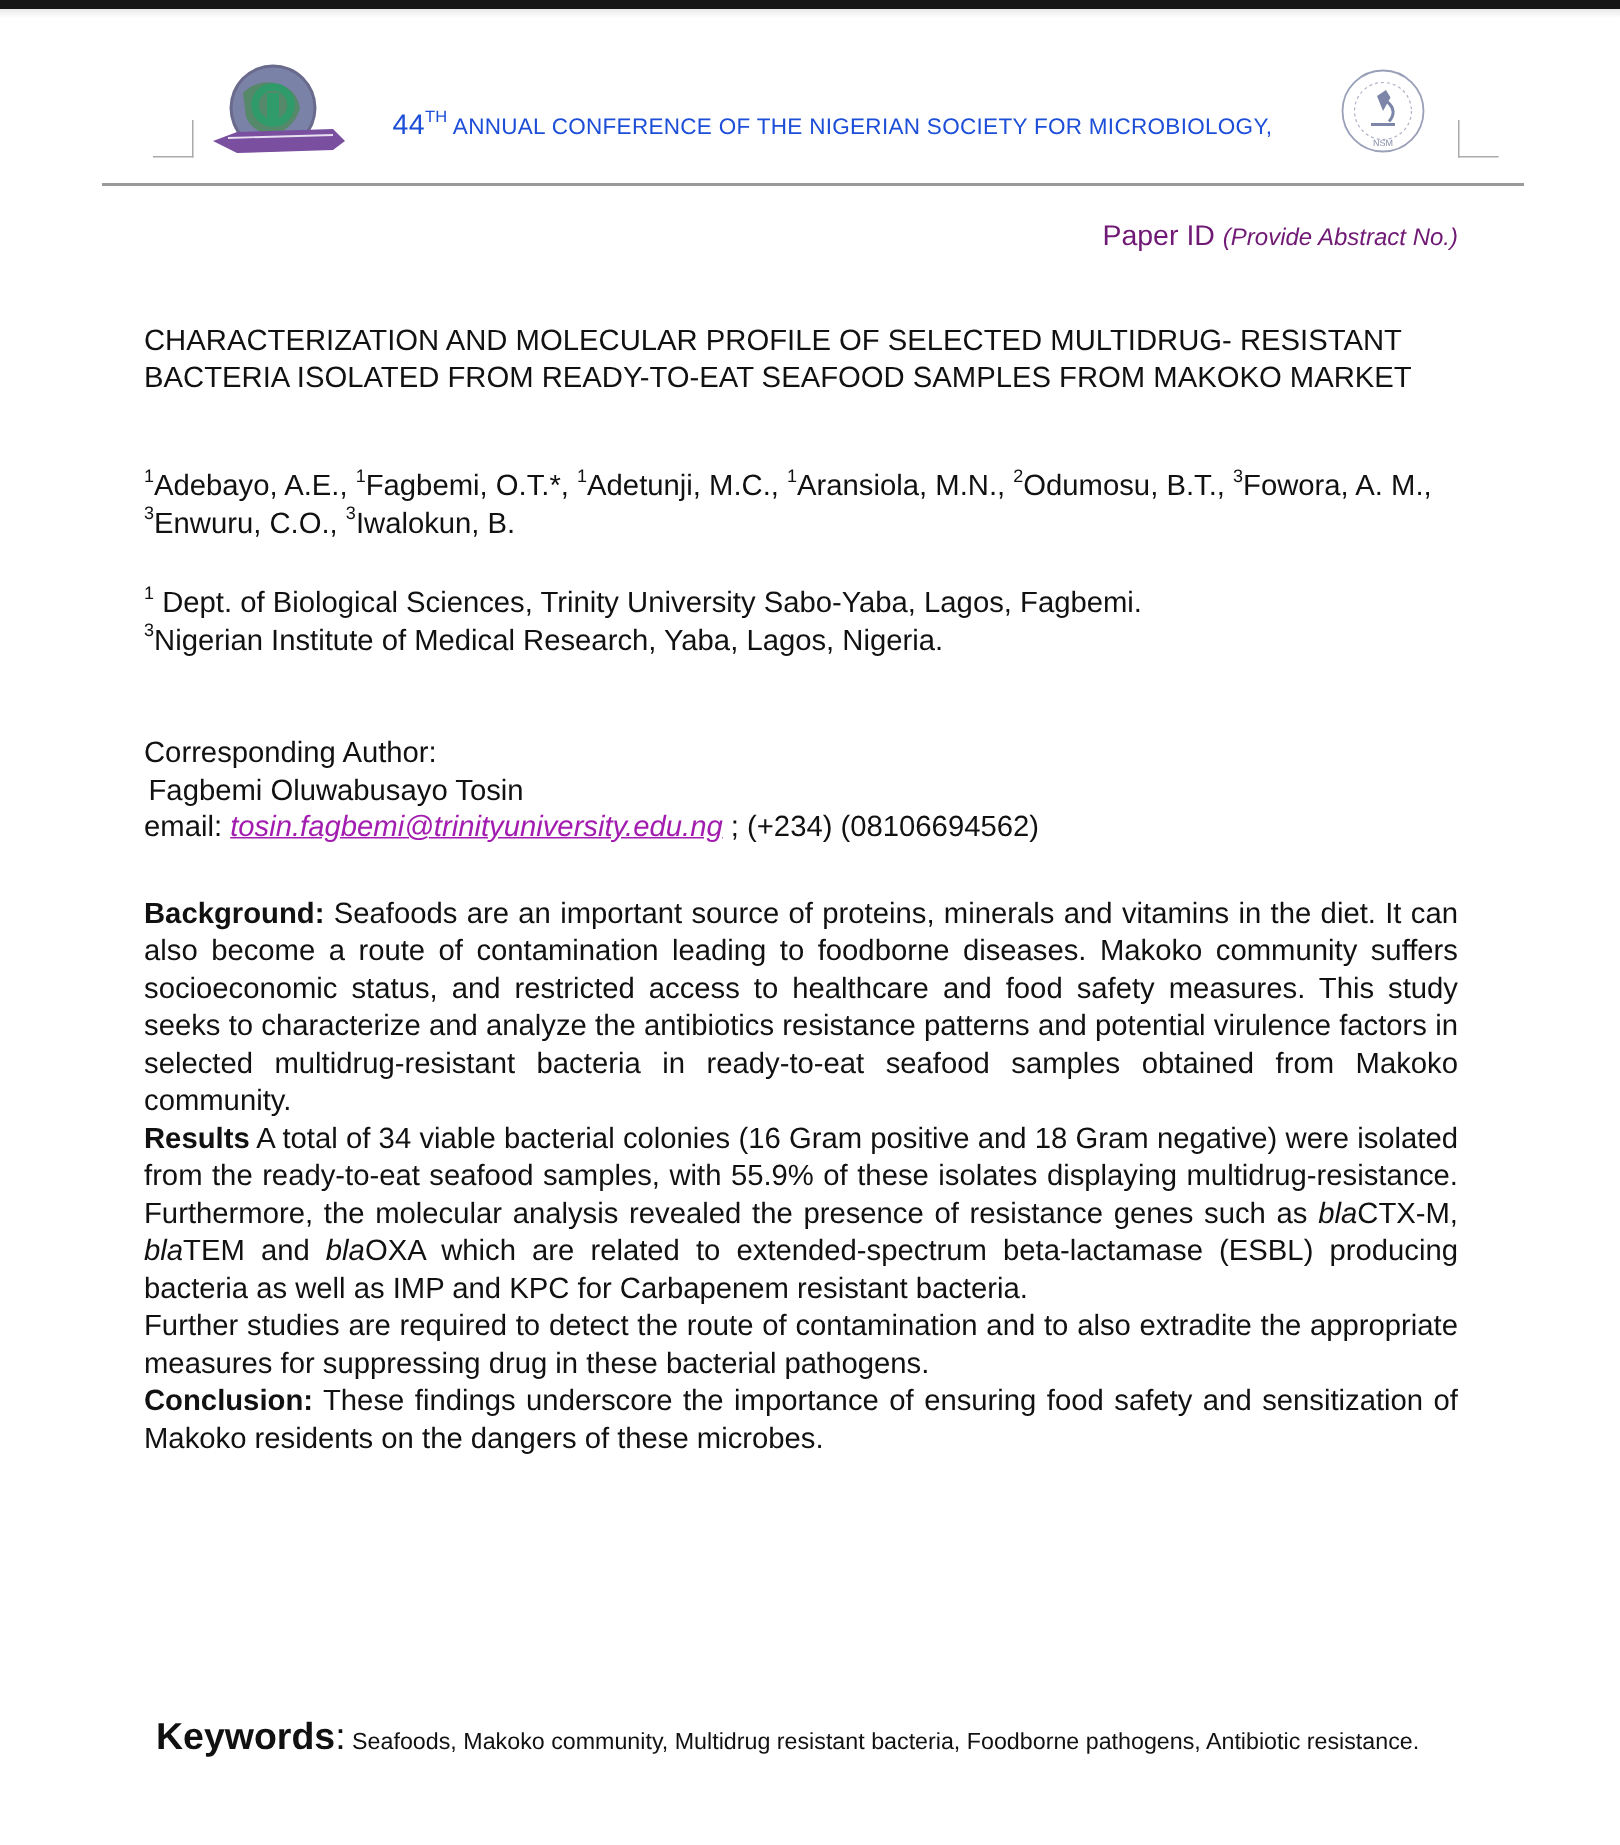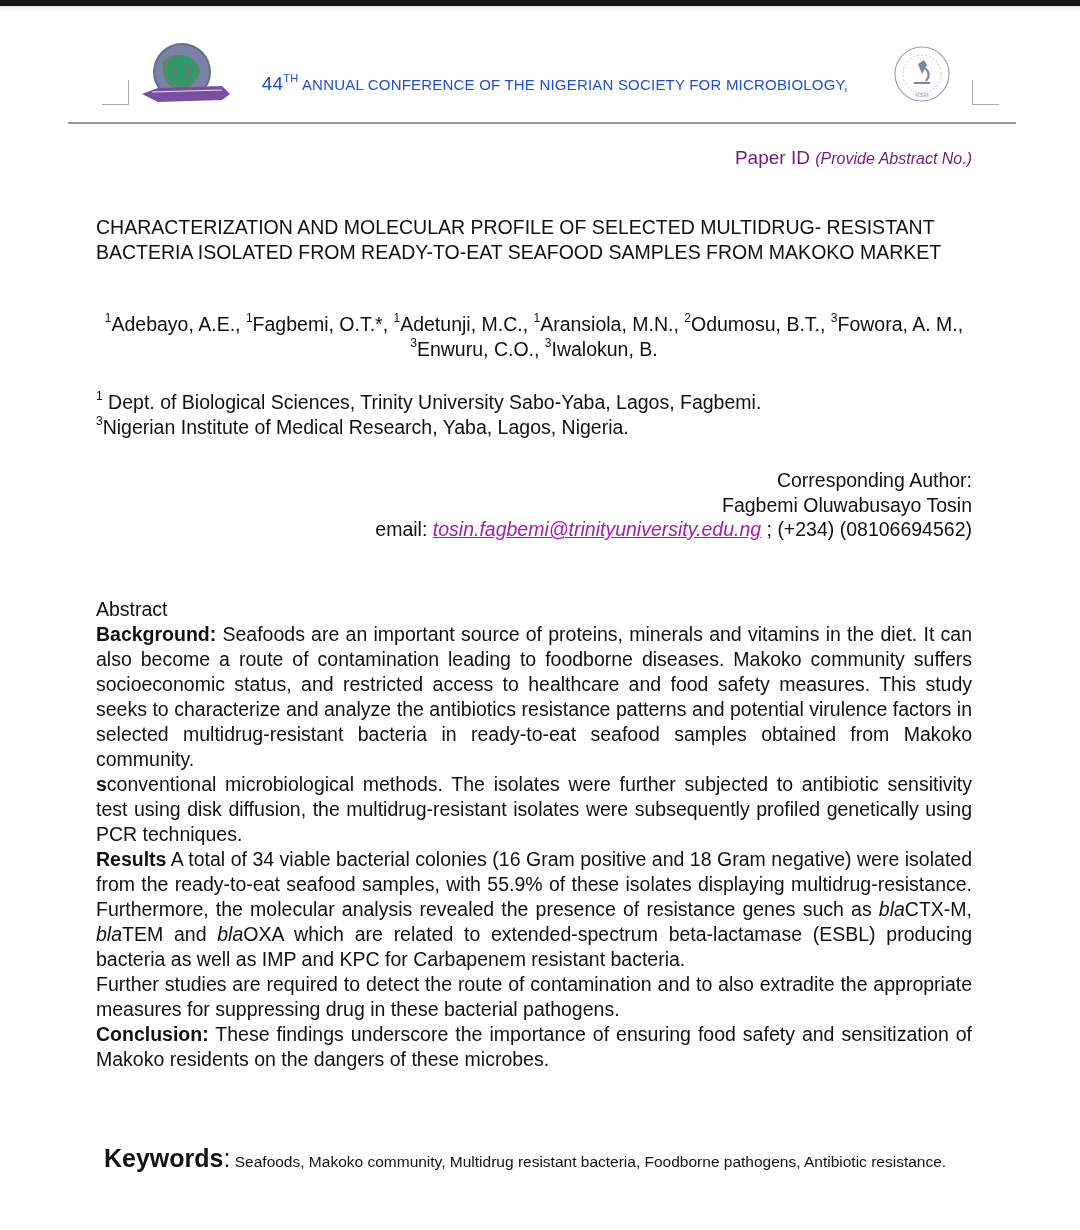--- a/index.html
+++ b/index.html
@@ -19,23 +19,23 @@
 
   .conf-title { position: absolute; left: 240px; top: 68px; width: 630px; text-align: center; color: #1d4ed8; font-size: 15px; line-height: 20px; letter-spacing: 0.2px; }
   .conf-title .num { font-size: 19px; }
   .conf-title sup { font-size: 11px; vertical-align: 8px; }
 
   .paper-id { position: absolute; right: 108px; top: 147px; font-size: 19px; color: #701a75; }
   .paper-id .hint { font-style: italic; font-size: 16px; }
 
   .main { position: absolute; left: 96px; width: 876px; font-size: 19.5px; line-height: 24.5px; }
   .title { top: 215px; }
-  .authors { top: 312px; text-align: center; }
+  .authors { top: 312px; }
   .affil { top: 390px; line-height: 25px; }
-  .corr { top: 468px; text-align: right; }
+  .corr { top: 490px; }
   .corr .email-link { color: #a21caf; text-decoration: underline; font-style: italic; }
   .abstract { top: 597px; text-align: justify; line-height: 25px; }
   .abstract p { margin: 0; }
   .abstract .hd { font-weight: bold; }
   sup.af { font-size: 12px; vertical-align: 9px; line-height: 0; }
 
   .keywords { position: absolute; left: 104px; top: 1148px; width: 876px; font-size: 15.5px; line-height: 21px; }
   .keywords .kw-label { font-size: 25px; font-weight: bold; }
 </style>
 </head>
@@ -97,23 +97,21 @@
 
 <div class="main corr">
   <div>Corresponding Author:</div>
   <div style="padding-left:3px">Fagbemi Oluwabusayo Tosin</div>
   <div>
     <span>email: </span><span class="email-link">tosin.fagbemi@trinityuniversity.edu.ng</span><span> ; (+234) (08106694562)</span>
   </div>
 </div>
 
 <div class="main abstract">
-  <p>Abstract</p>
   <p><span class="hd">Background:</span><span> Seafoods are an important source of proteins, minerals and vitamins in the diet. It can also become a route of contamination leading to foodborne diseases. Makoko community suffers socioeconomic status, and restricted access to healthcare and food safety measures. This study seeks to characterize and analyze the antibiotics resistance patterns and potential virulence factors in selected multidrug-resistant bacteria in ready-to-eat seafood samples obtained from Makoko community.</span></p>
-  <p><span class="hd">s</span><span>conventional microbiological methods. The isolates were further subjected to antibiotic sensitivity test using disk diffusion, the multidrug-resistant isolates were subsequently profiled genetically using PCR techniques.</span></p>
   <p><span class="hd">Results</span><span> A total of 34 viable bacterial colonies (16 Gram positive and 18 Gram negative) were isolated from the ready-to-eat seafood samples, with 55.9% of these isolates displaying multidrug-resistance. Furthermore, the molecular analysis revealed the presence of resistance genes such as </span><i>bla</i><span>CTX-M, </span><i>bla</i><span>TEM and </span><i>bla</i><span>OXA</span><span> which are related to extended-spectrum beta-lactamase (ESBL) producing bacteria as well as IMP and KPC for Carbapenem resistant bacteria.</span></p>
   <p>Further studies are required to detect the route of contamination and to also extradite the appropriate measures for suppressing drug in these bacterial pathogens.</p>
   <p><span class="hd">Conclusion:</span><span> These findings underscore the importance of ensuring food safety and sensitization of Makoko residents on the dangers of these microbes.</span></p>
 </div>
 
 <div class="keywords">
   <span class="kw-label">Keywords</span><span class="kw-label" style="font-weight:normal">:</span><span> Seafoods, Makoko community, Multidrug resistant bacteria, Foodborne pathogens, Antibiotic resistance.</span>
 </div>
 
 </body></html>

